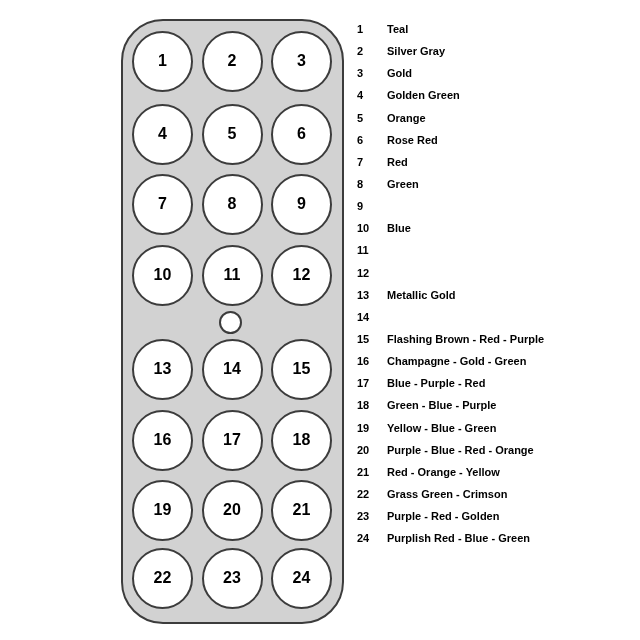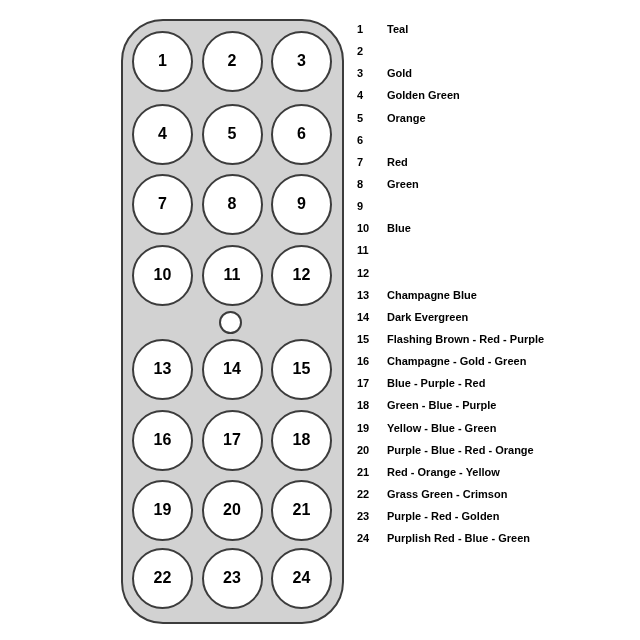--- a/index.html
+++ b/index.html
@@ -108,35 +108,37 @@
       <div class="well" style="left: 148px; top: 526.5px;">24</div>
     </div>
   <div class="legend">
 
   <div class="legend-row">
         <span class="legend-num">1</span>
         <span class="legend-label">Teal</span>
       </div>
       <div class="legend-row">
         <span class="legend-num">2</span>
+        <span class="legend-label">Silver Gray</span>
       </div>
       <div class="legend-row">
         <span class="legend-num">3</span>
         <span class="legend-label">Gold</span>
       </div>
       <div class="legend-row">
         <span class="legend-num">4</span>
         <span class="legend-label">Golden Green</span>
       </div>
       <div class="legend-row">
         <span class="legend-num">5</span>
         <span class="legend-label">Orange</span>
       </div>
       <div class="legend-row">
         <span class="legend-num">6</span>
+        <span class="legend-label">Rose Red</span>
       </div>
       <div class="legend-row">
         <span class="legend-num">7</span>
         <span class="legend-label">Red</span>
       </div>
       <div class="legend-row">
         <span class="legend-num">8</span>
         <span class="legend-label">Green</span>
       </div>
       <div class="legend-row">
@@ -147,25 +149,24 @@
         <span class="legend-label">Blue</span>
       </div>
       <div class="legend-row">
         <span class="legend-num">11</span>
       </div>
       <div class="legend-row">
         <span class="legend-num">12</span>
       </div>
       <div class="legend-row">
         <span class="legend-num">13</span>
-        <span class="legend-label">Champagne Blue</span>
+        <span class="legend-label">Metallic Gold</span>
       </div>
       <div class="legend-row">
         <span class="legend-num">14</span>
-        <span class="legend-label">Dark Evergreen</span>
       </div>
       <div class="legend-row">
         <span class="legend-num">15</span>
         <span class="legend-label">Flashing Brown - Red - Purple</span>
       </div>
       <div class="legend-row">
         <span class="legend-num">16</span>
         <span class="legend-label">Champagne - Gold - Green</span>
       </div>
       <div class="legend-row">

